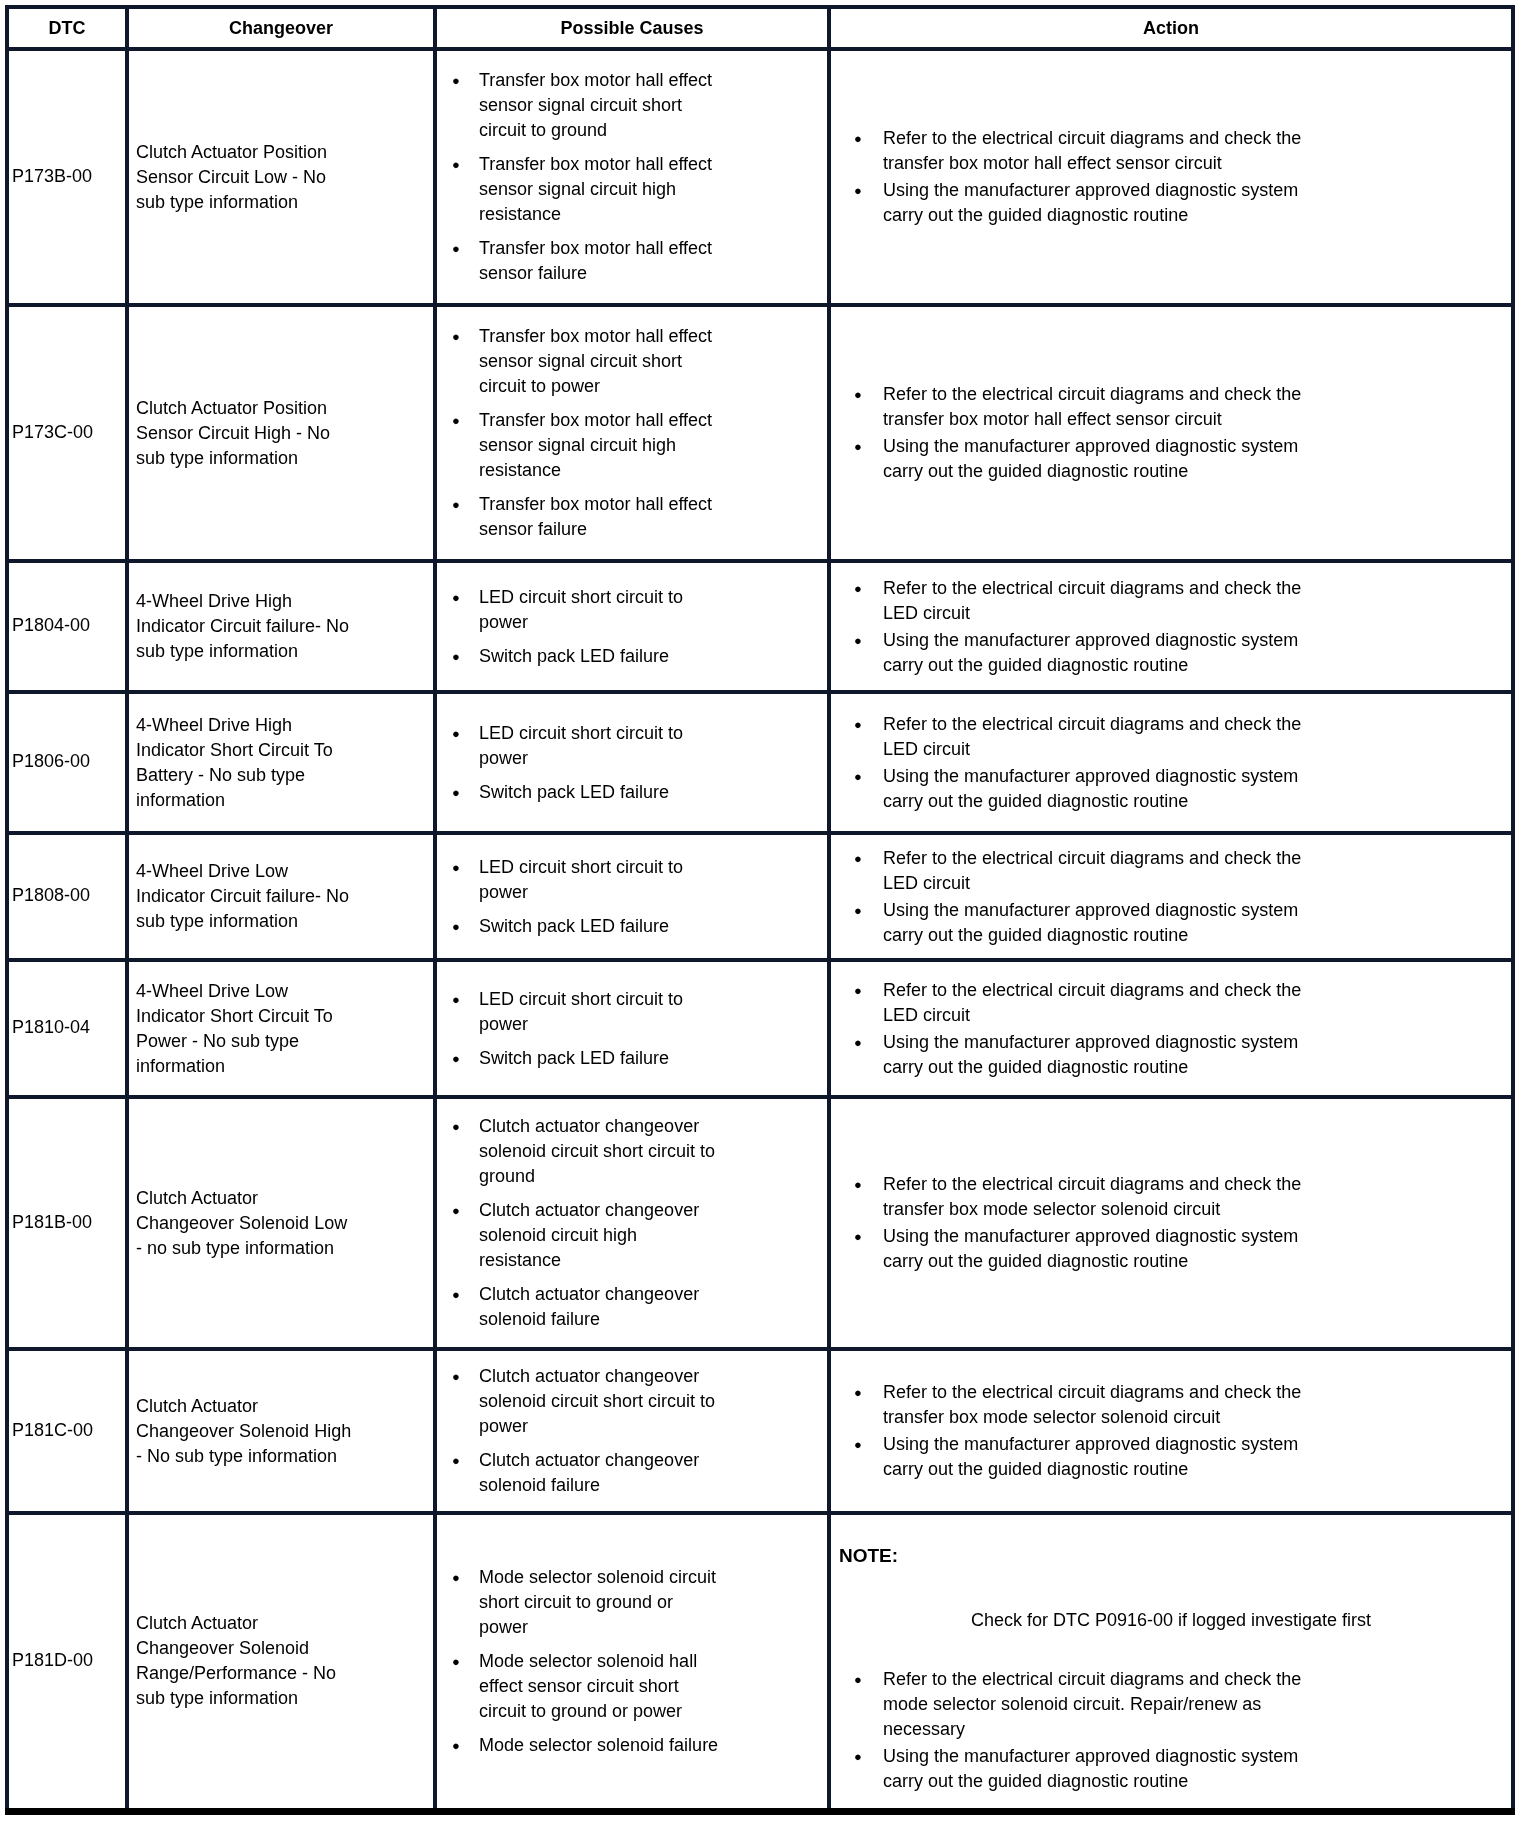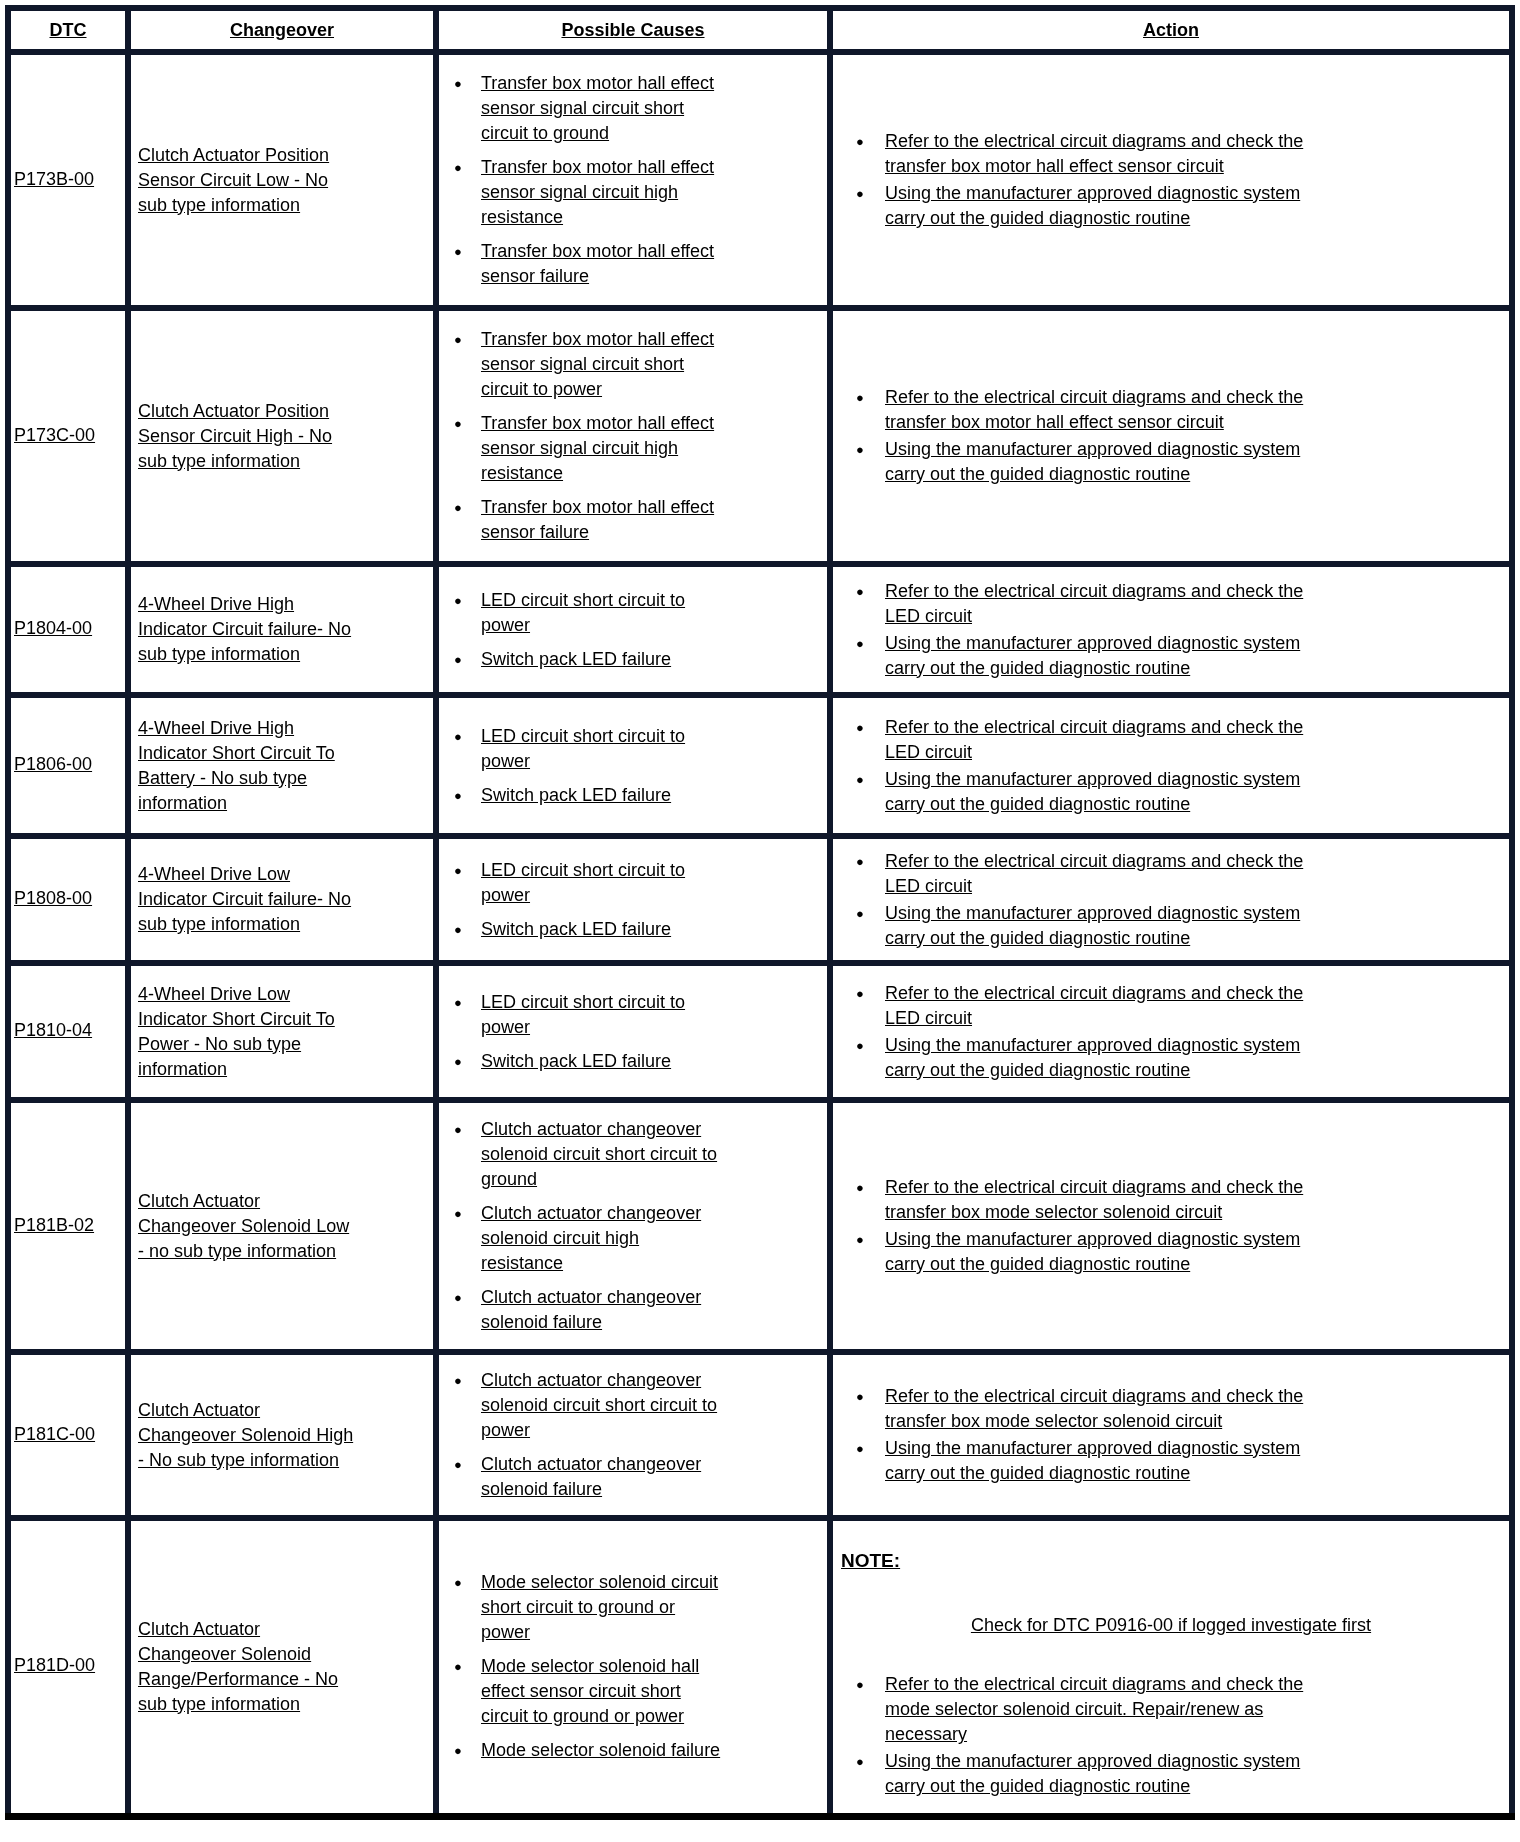--- a/index.html
+++ b/index.html
@@ -17,26 +17,25 @@
   }
   table.dtc-table {
     width: 100%;
     border-collapse: collapse;
     table-layout: fixed;
     border: 4px solid #000;
     border-bottom-width: 7px;
   }
   table.dtc-table th,
   table.dtc-table td {
-    border: 6px solid #0f172a;
+    border: 4px solid #0f172a;
     vertical-align: middle;
     font-size: 18px;
     line-height: 25px;
     overflow: hidden;
-    text-decoration: underline;
   }
   th.hdr {
     font-weight: bold;
     font-size: 19px;
     text-align: center;
     height: 34px;
     padding: 2px;
   }
   td.dtc {
     padding: 2px 2px 4px 3px;
@@ -251,21 +250,21 @@
         <ul class="blist">
           <li>Refer to the electrical circuit diagrams and check the
 LED circuit</li>
           <li>Using the manufacturer approved diagnostic system
 carry out the guided diagnostic routine</li>
         </ul>
       </td>
     </tr>
 
     <tr class="rh-6">
-      <td class="dtc">P181B-02</td>
+      <td class="dtc">P181B-00</td>
       <td class="desc">Clutch Actuator
 Changeover Solenoid Low
 - no sub type information</td>
       <td class="causes">
         <ul class="blist">
           <li>Clutch actuator changeover
 solenoid circuit short circuit to
 ground</li>
           <li>Clutch actuator changeover
 solenoid circuit high

